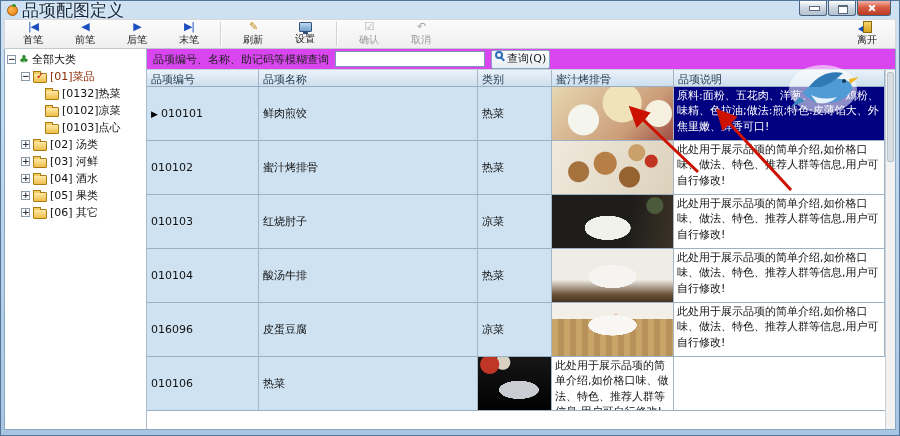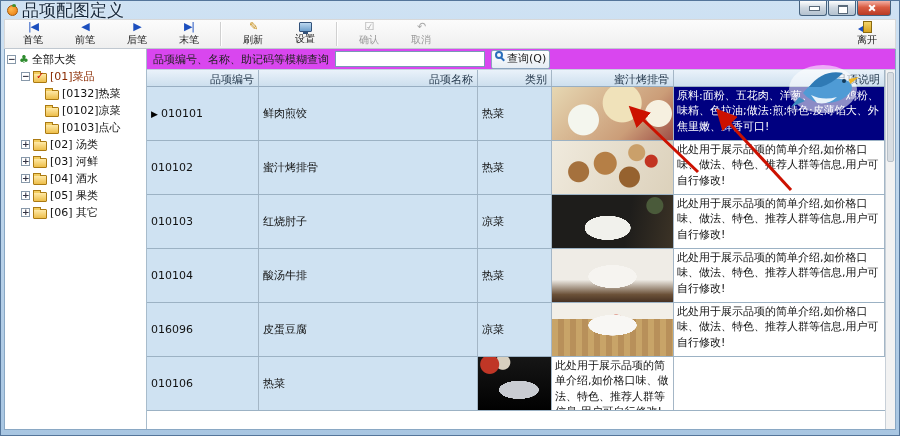--- a/index.html
+++ b/index.html
@@ -94,21 +94,21 @@
   .icon-mag { width:8px; height:8px; border:2px solid #2a6ebb; border-radius:50%;
     position:relative; flex:0 0 8px; }
   .icon-mag::after { content:""; position:absolute; width:5px; height:2px;
     background:#2a6ebb; transform:rotate(45deg); right:-4px; bottom:-3px; }
 
   
   .table { position:relative; font-size:11px; }
   .thead, .trow { display:grid;
     grid-template-columns:112px 219px 74px 122px 1fr; }
   .thead { height:17px; background:linear-gradient(#eaf2fa,#cddfee);
-    border-bottom:1px solid #98aec2; color:#24384c;text-align:right; }
+    border-bottom:1px solid #98aec2; color:#24384c; }
   .th { padding:2px 4px; border-right:1px solid #a4b6c6; overflow:hidden;
     white-space:nowrap; }
   .trow { height:54px; border-bottom:1px solid #9cb2c4; }
   .td { background:#cfe2f2; border-right:1px solid #a4b6c6; padding:2px 4px;
     display:flex; align-items:center; overflow:hidden; color:#111; }
   .td.desc { background:#fff; align-items:flex-start; line-height:1.4;
     padding:1px 3px; display:block; font-size:11px; }
   .trow.selected .td.desc { background:#000080; color:#fff; }
   .rec-pointer { color:#000; font-size:9px; margin-right:3px; }
   .td.photo { padding:0; border-right:1px solid #a4b6c6; display:block; }

